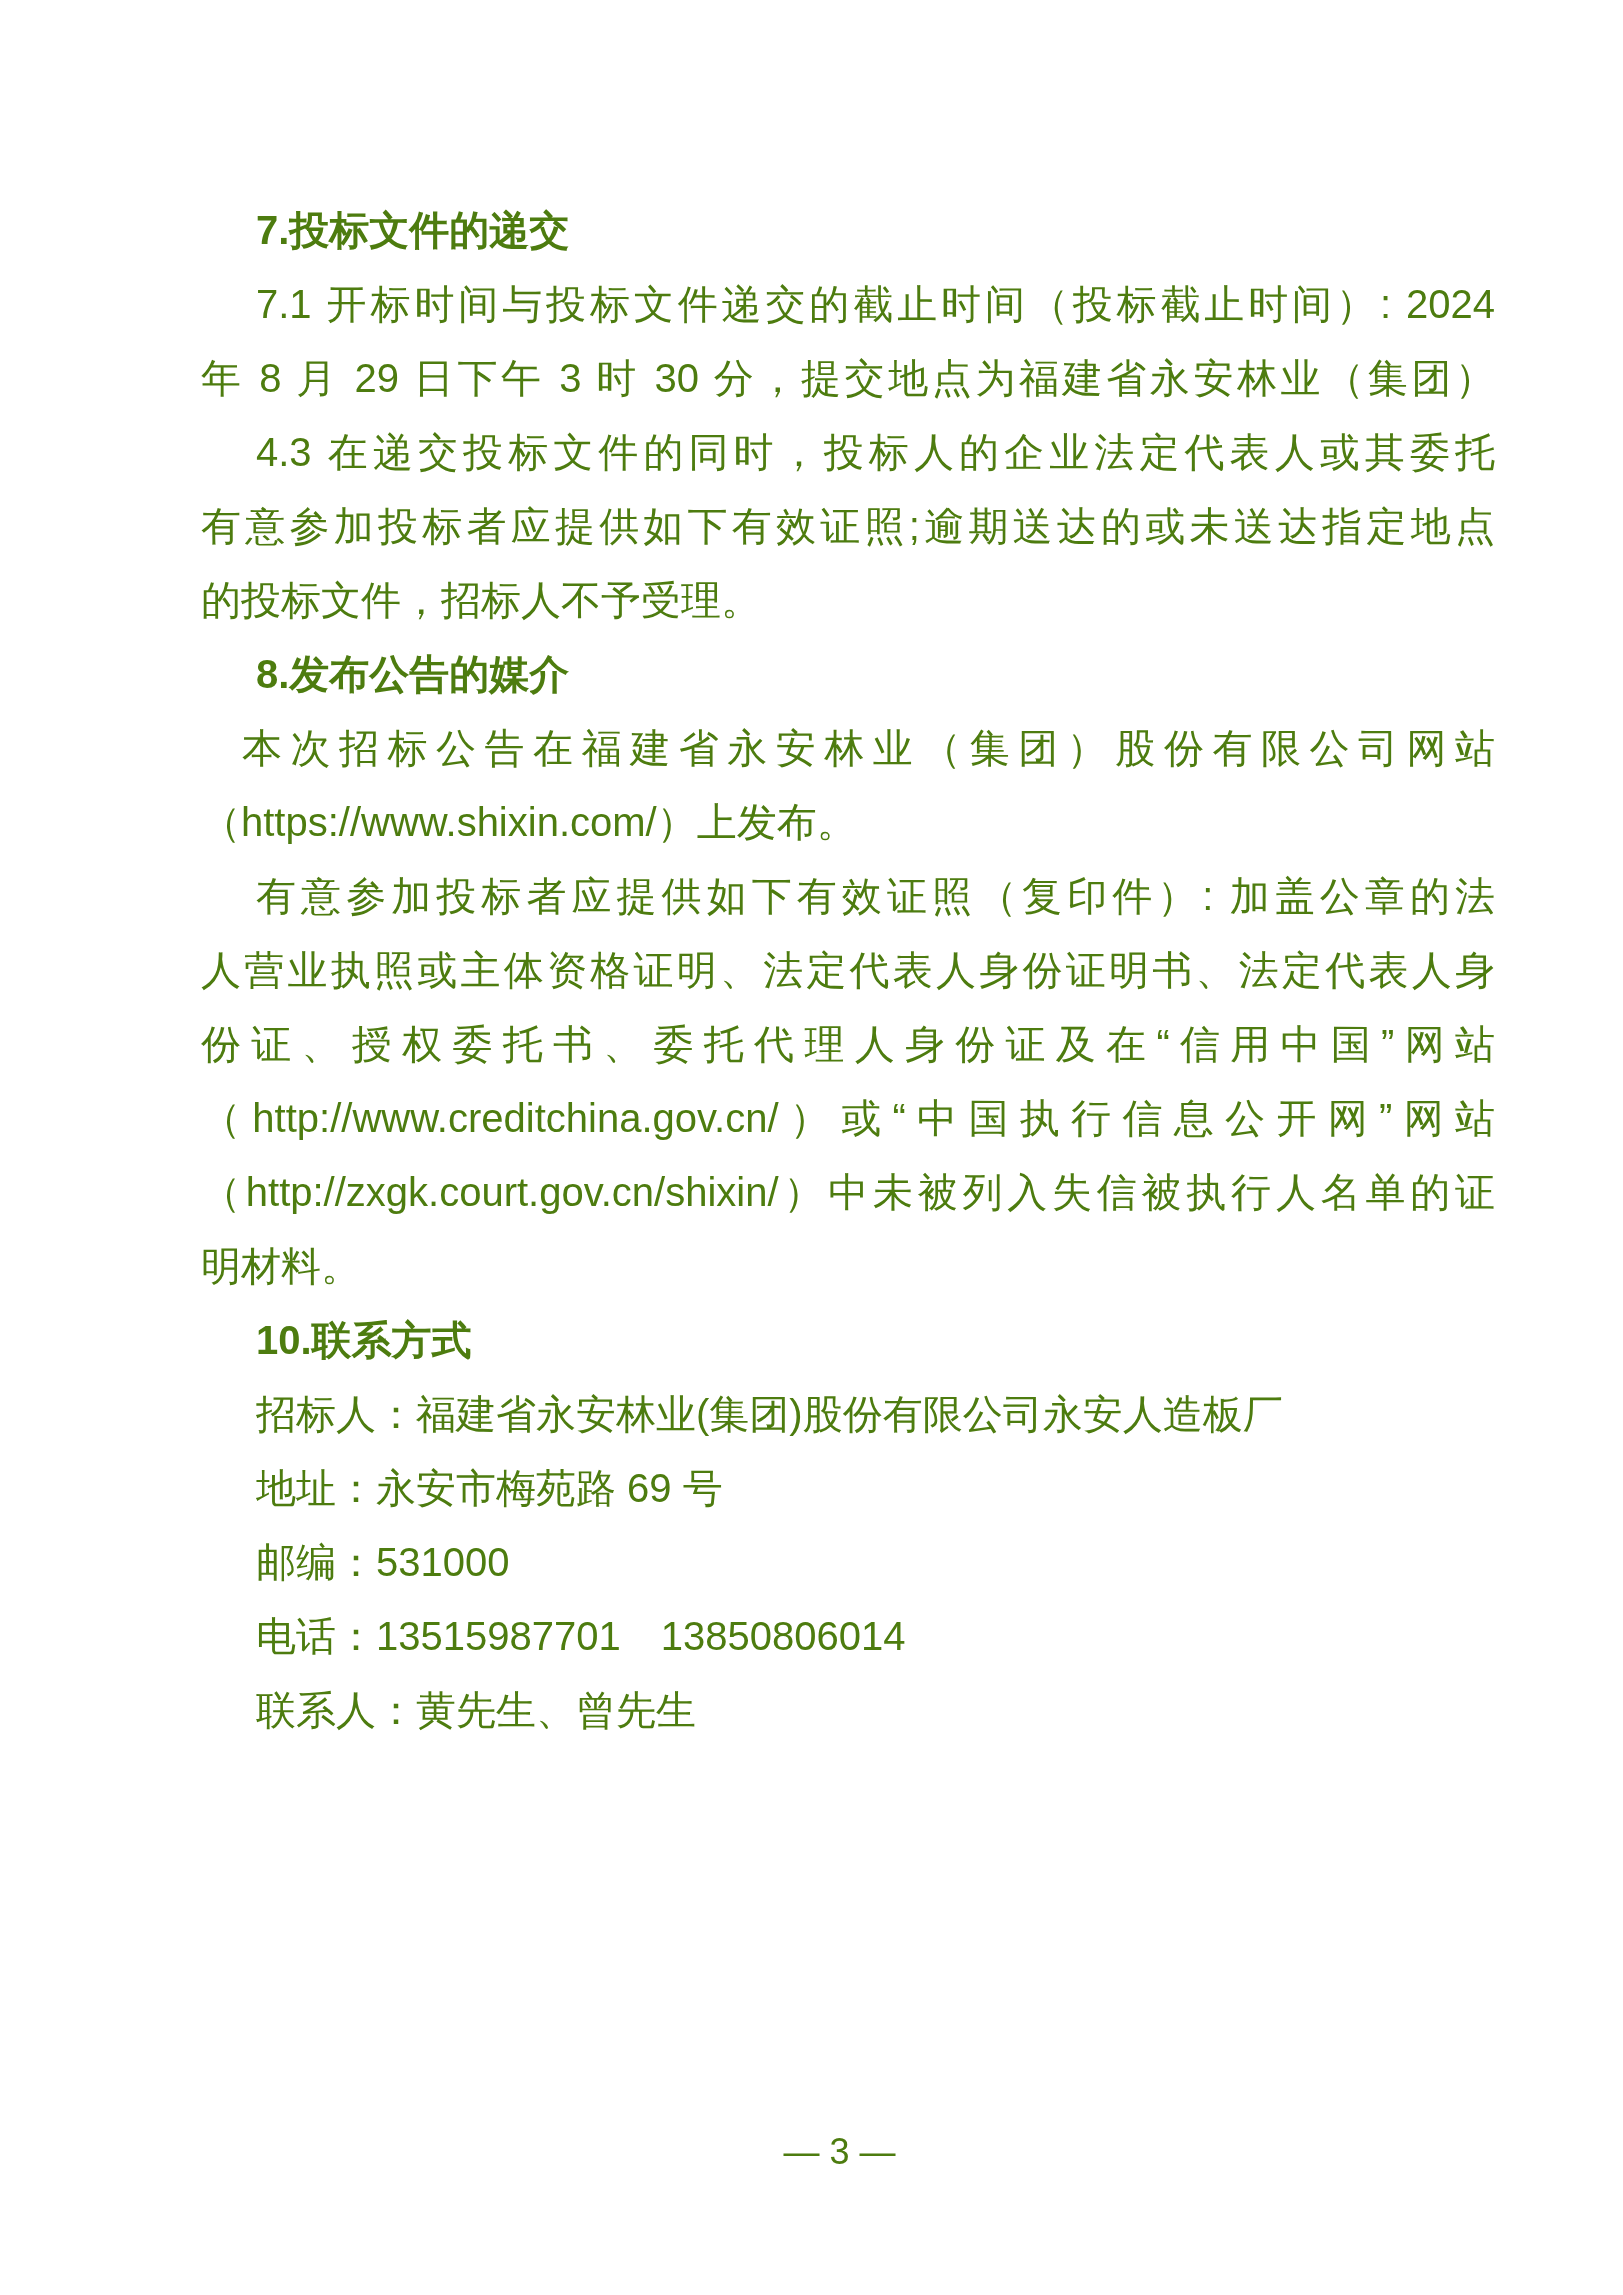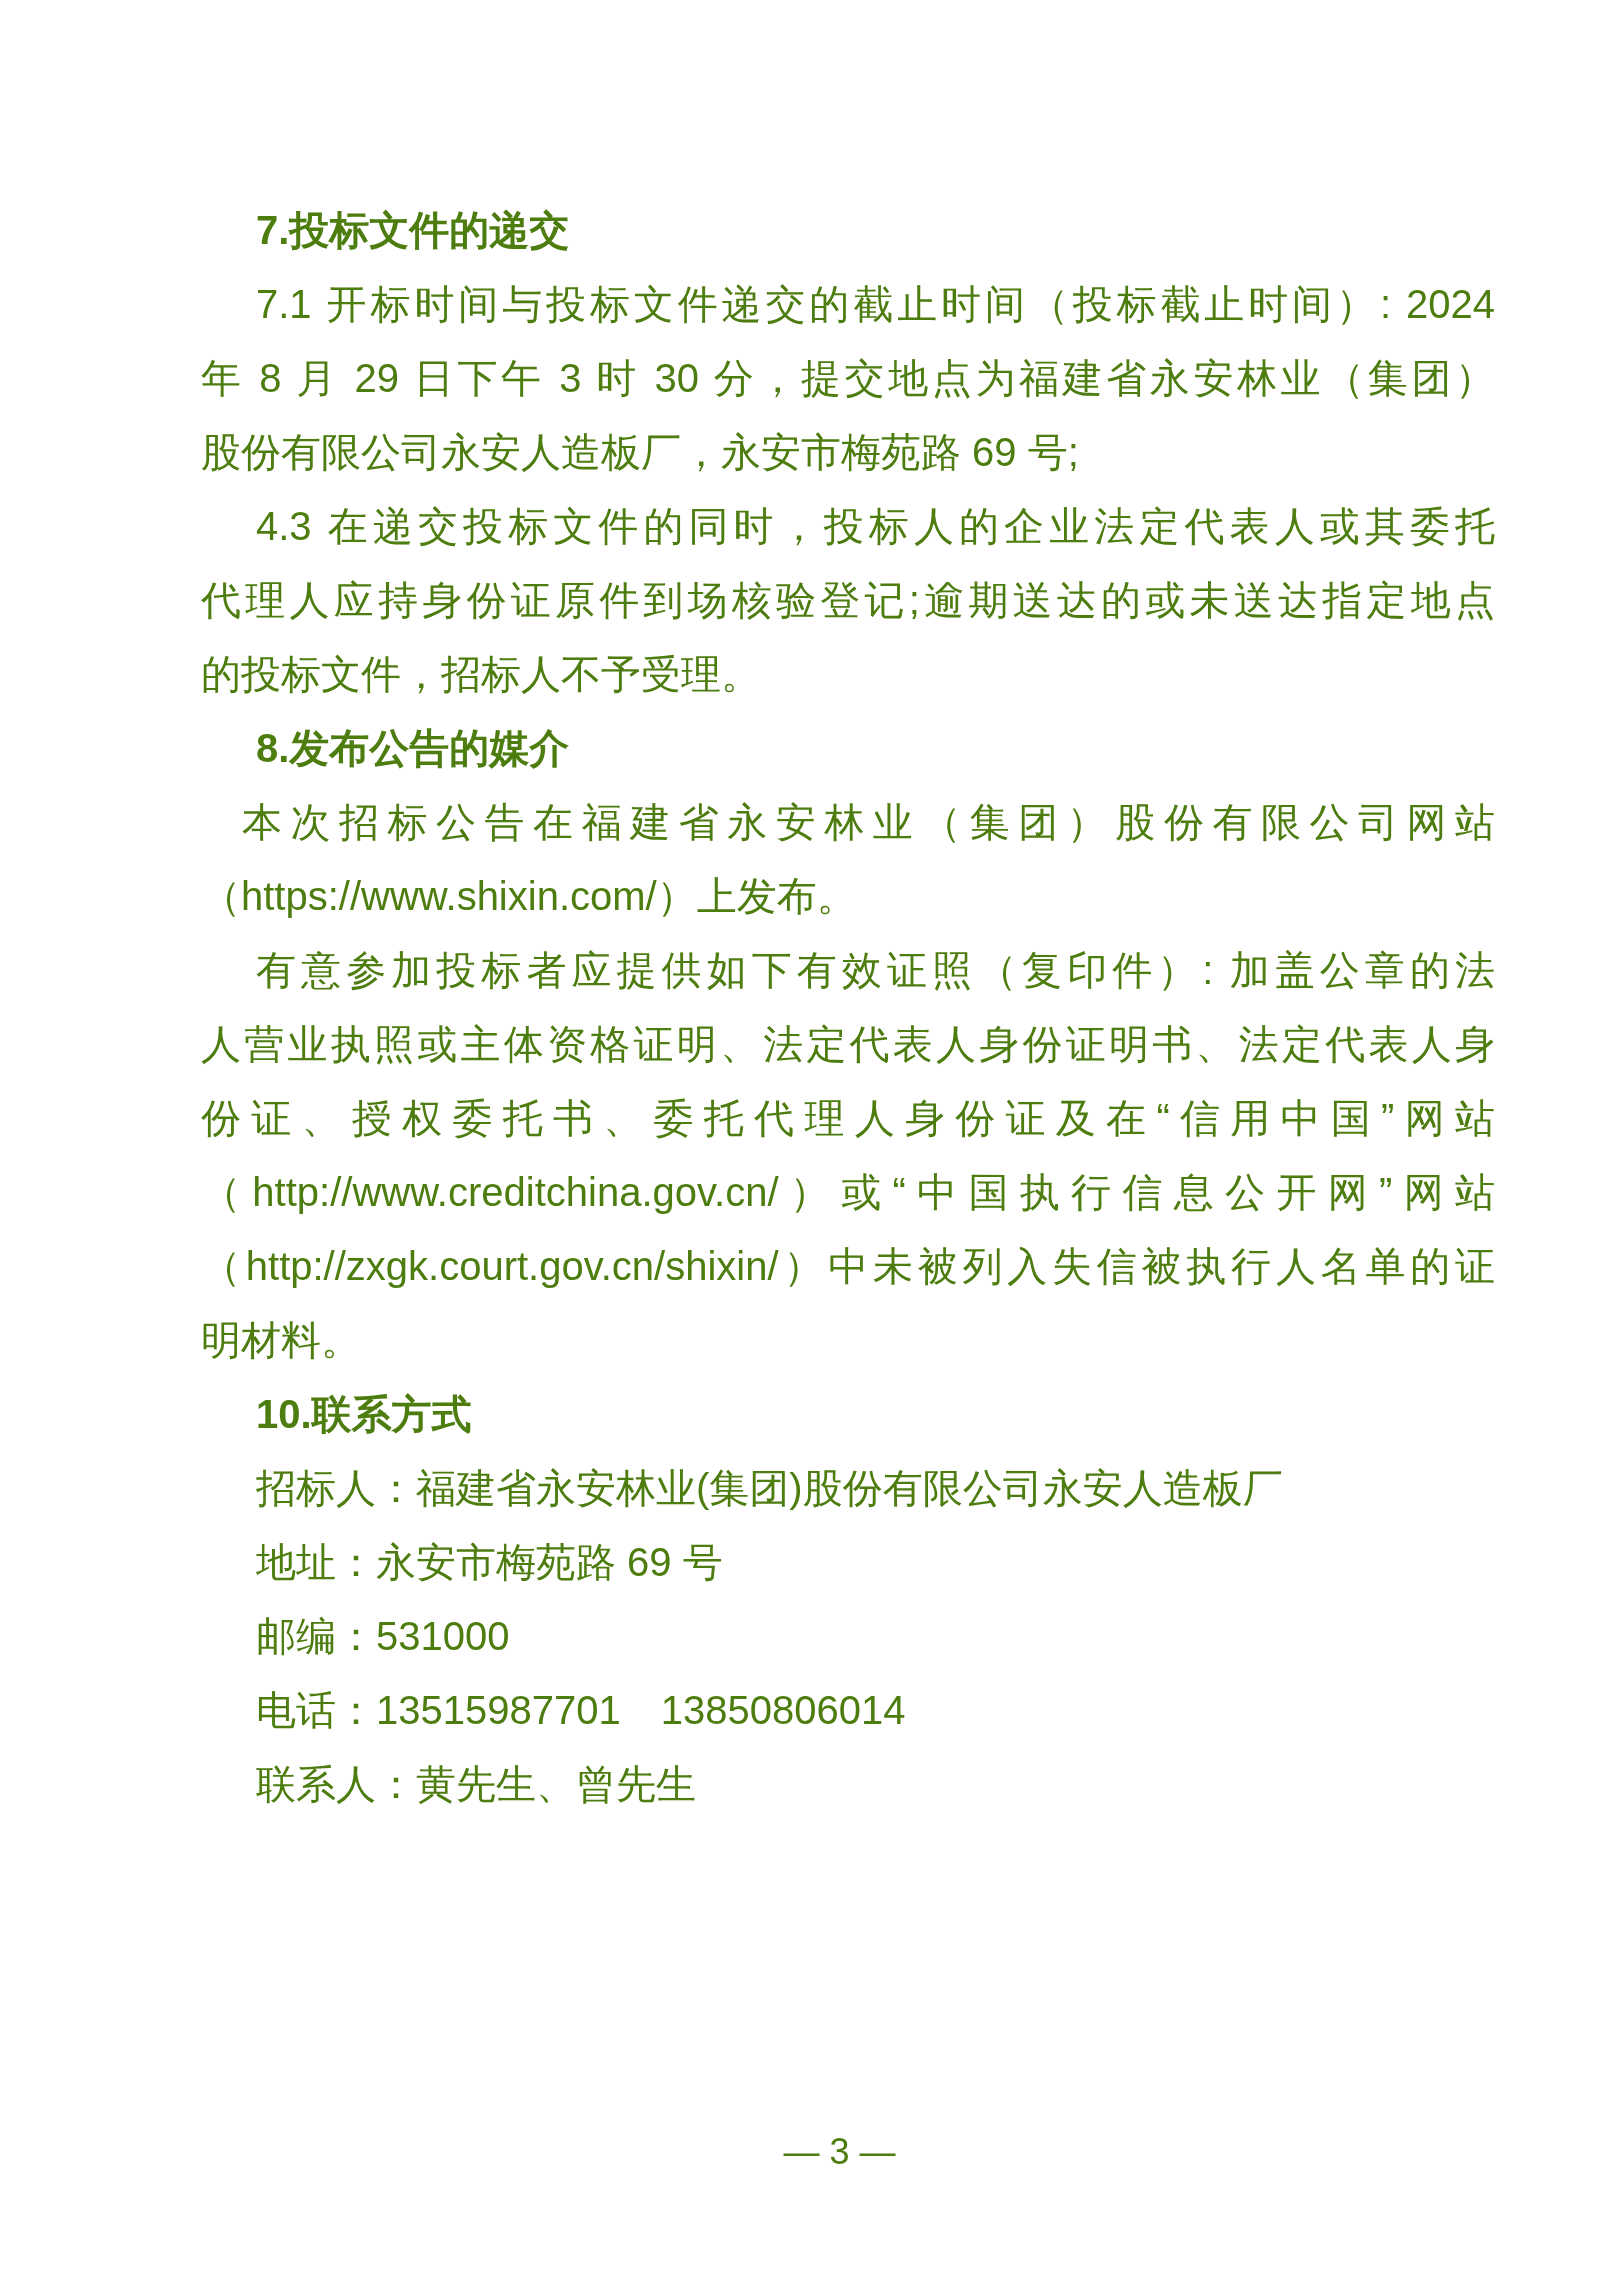--- a/index.html
+++ b/index.html
@@ -47,23 +47,22 @@
   }
 </style>
 </head>
 <body>
 
 <div class="page">
   <div class="content">
       <div class="line heading" style="padding-left: 55px;">7.投标文件的递交</div>
       <div class="line fill" style="padding-left: 55px;">7.1 开标时间与投标文件递交的截止时间（投标截止时间）: 2024</div>
       <div class="line fill">年 8 月 29 日下午 3 时 30 分，提交地点为福建省永安林业（集团）</div>
-      <div class="line">股份有限公司永安人造板厂，永安市梅苑路 69 号;</div>
       <div class="line fill" style="padding-left: 55px;">4.3 在递交投标文件的同时，投标人的企业法定代表人或其委托</div>
-      <div class="line fill">代理人应持身份证原件到场核验登记;逾期送达的或未送达指定地点</div>
+      <div class="line fill">有意参加投标者应提供如下有效证照;逾期送达的或未送达指定地点</div>
       <div class="line">的投标文件，招标人不予受理。</div>
       <div class="line heading" style="padding-left: 55px;">8.发布公告的媒介</div>
       <div class="line fill" style="padding-left: 41px;">本次招标公告在福建省永安林业（集团）股份有限公司网站</div>
       <div class="line">（https://www.shixin.com/）上发布。</div>
       <div class="line fill" style="padding-left: 55px;">有意参加投标者应提供如下有效证照（复印件）: 加盖公章的法</div>
       <div class="line fill">人营业执照或主体资格证明、法定代表人身份证明书、法定代表人身</div>
       <div class="line fill">份证、授权委托书、委托代理人身份证及在“信用中国”网站</div>
       <div class="line fill">（http://www.creditchina.gov.cn/）或“中国执行信息公开网”网站</div>
       <div class="line fill">（http://zxgk.court.gov.cn/shixin/）中未被列入失信被执行人名单的证</div>
       <div class="line">明材料。</div>

